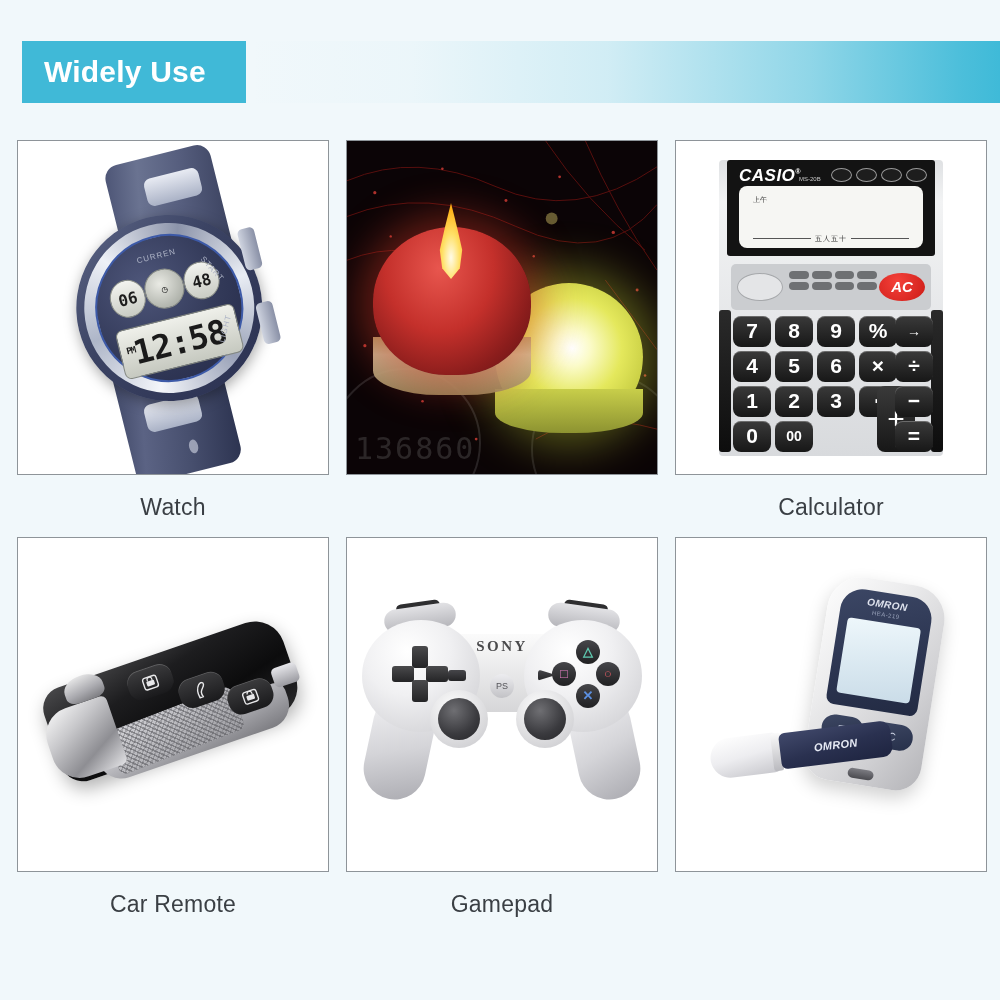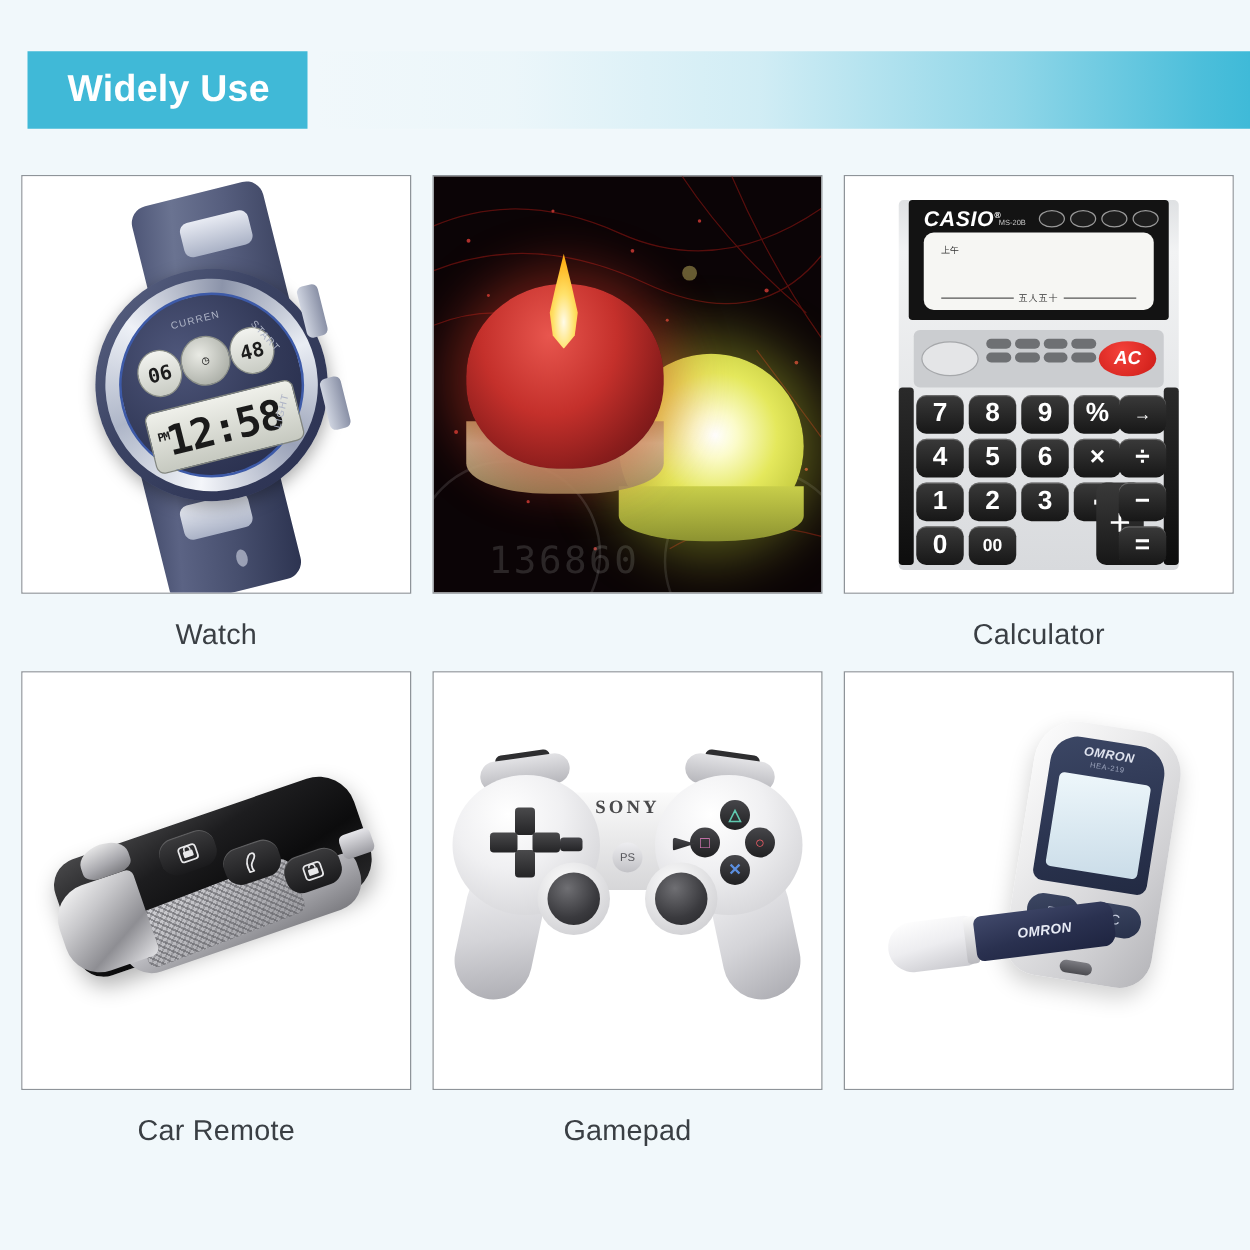--- a/index.html
+++ b/index.html
@@ -22,21 +22,21 @@
       rgba(63,186,216,0.93) 95%,
       rgba(63,186,216,1) 100%);
   }
   .header-tab {
     position:absolute; left:22px; top:41px; width:224px; height:62px;
     background:#40b9d7;
     display:flex; align-items:center;
   }
   .header-title {
     color:#ffffff; font-size:30px; font-weight:bold;
-    letter-spacing:0.2px; padding-left:32px; line-height:1;
+    letter-spacing:0.2px; padding-left:22px; line-height:1;
   }
 
   
   .grid {
     position:absolute; left:0; top:140px; width:1000px;
     display:grid;
     grid-template-columns:312px 312px 312px;
     column-gap:17px; row-gap:16px;
     padding-left:17px;
   }
@@ -158,21 +158,21 @@
     box-shadow:0 0 46px 14px rgba(210,224,60,.4);
   }
   .cand-yellow-base {
     position:absolute; right:14px; top:248px; width:148px; height:44px;
     border-radius:0 0 46% 46%;
     background:linear-gradient(180deg,#c8ce4a,#8d9331);
   }
   .cand-numbers {
     position:absolute; left:8px; bottom:8px;
     font-family:"DejaVu Sans Mono", monospace; font-size:30px;
-    color:rgba(160,160,160,.22); letter-spacing:2px;margin-left:36px;
+    color:rgba(160,160,160,.22); letter-spacing:2px;
   }
   .cand-ring {
     position:absolute; left:-16px; bottom:-44px; width:150px; height:150px;
     border-radius:50%; border:2px solid rgba(190,190,190,.16);
   }
   .cand-ring2 {
     position:absolute; right:-24px; bottom:-50px; width:150px; height:150px;
     border-radius:50%; border:2px solid rgba(190,190,190,.14);
   }
 

